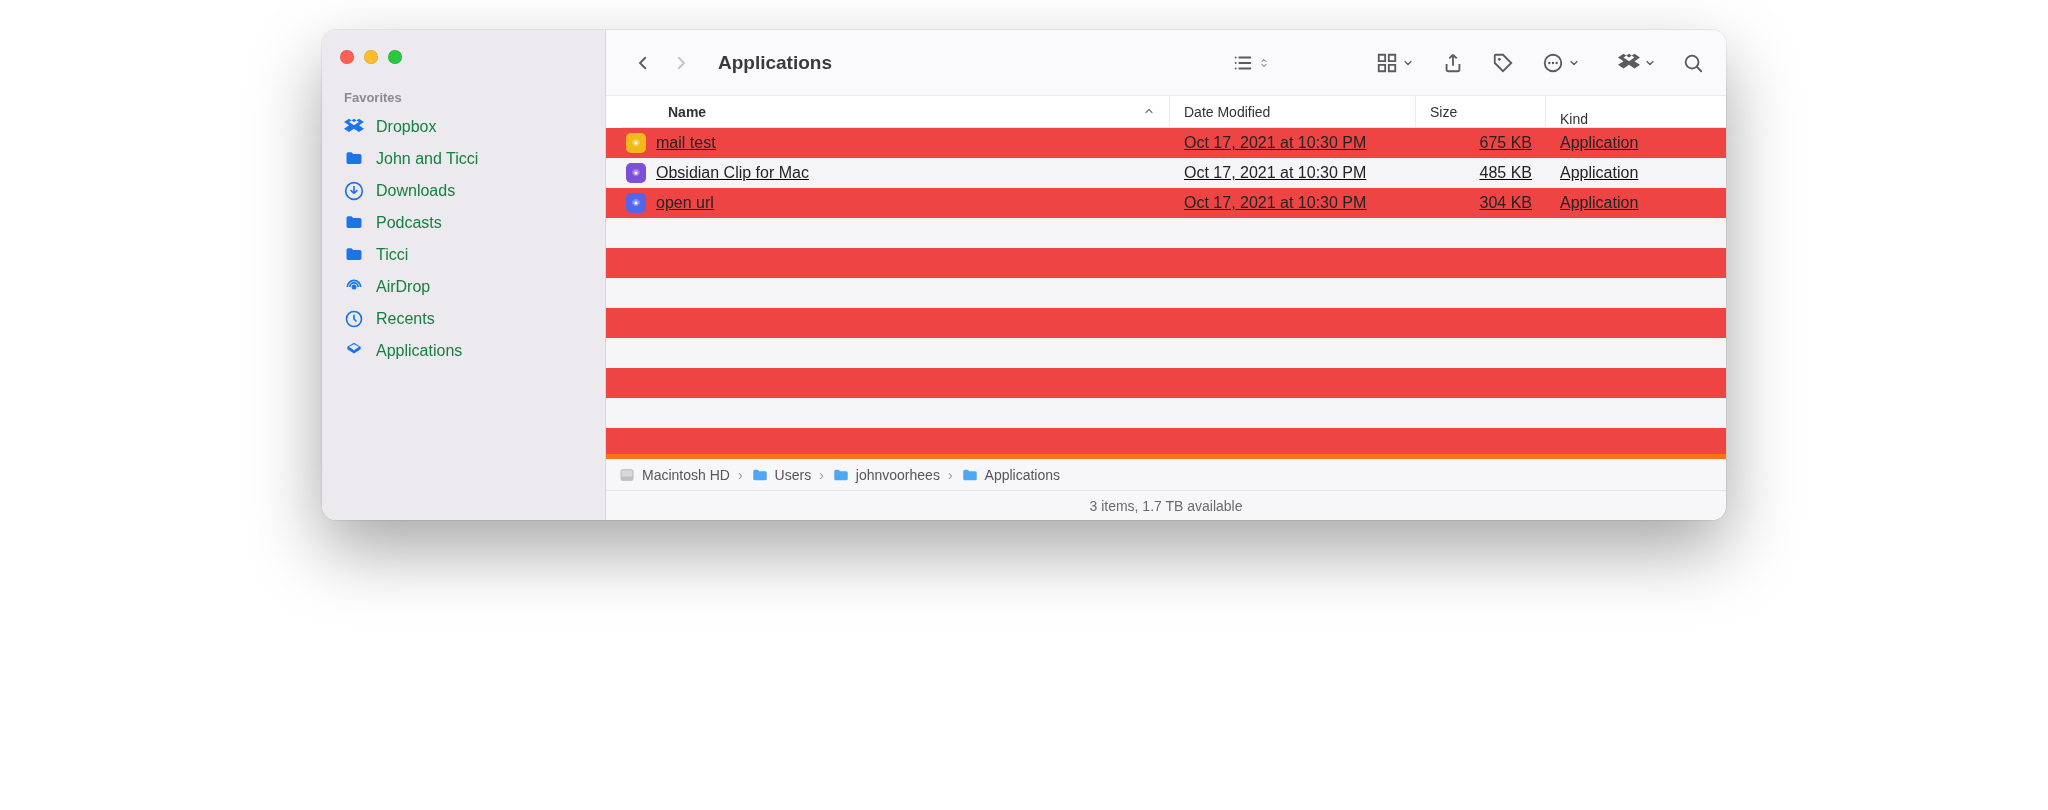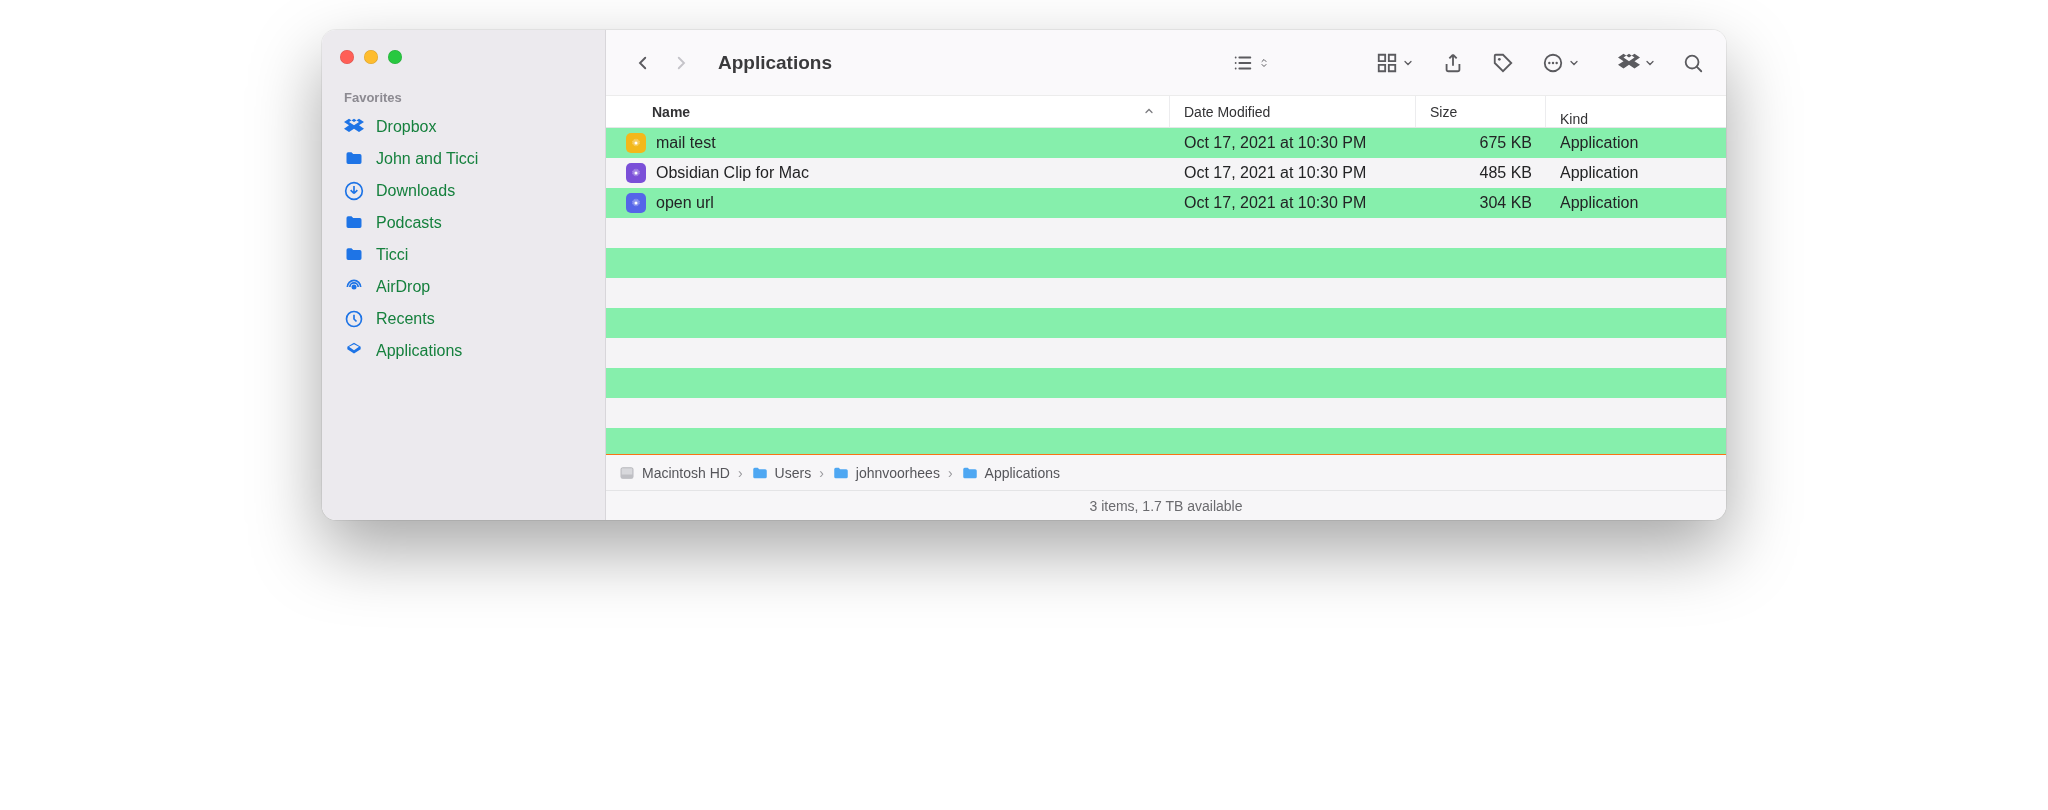--- a/index.html
+++ b/index.html
@@ -103,35 +103,36 @@
 
   
   .cols {
     display:flex;
     font-size: 14px;
     color:#323234;
     border-bottom: 1px solid #e6e6e8;
     background:#fff;
     height: 32px;
     align-items:center;
+    margin-left:16px;
   }
   .colh {
     padding: 0 14px;
     display:flex; align-items:center; gap:6px;
     height:100%;
     border-right: 1px solid #ececee;
   }
   .col-name { flex: 1; padding-left: 46px; font-weight:600;}
   .col-date { width: 246px; }
   .col-size { width: 130px; justify-content:flex-start;}
   .col-kind { width: 180px; border-right:none;align-items:flex-end;}
   .sort-arrow { margin-left:auto; color:#7a7a7e; }
 
   
-  .rows { flex:1; overflow:auto; background:#86efac; }
+  .rows { flex:1; overflow:auto; background:#ef4444;text-decoration:underline; }
   .row {
     display:flex;
     align-items:center;
     height:30px;
     font-size:16px;
     color:#232325;
   }
   .row:nth-child(even) { background:#f5f4f6; }
   .row .c { padding: 0 14px; white-space:nowrap; overflow:hidden; text-overflow:ellipsis; }
   .row .c.name { flex:1; display:flex; align-items:center; gap:10px; padding-left:20px;}
@@ -143,21 +144,21 @@
     display:flex; align-items:center; justify-content:center;
     color:#fff; font-size:12px;
   }
   .app-icon svg { width:12px; height:12px; }
   .blank-row { height:30px; }
   .blank-row:nth-child(even){ background:#f5f4f6; }
 
   
   .pathbar {
     height: 36px;
-    border-top: 1px solid #f97316;
+    border-top: 5px solid #f97316;
     display:flex;
     align-items:center;
     padding: 0 12px;
     gap:8px;
     font-size:14px;
     color:#55555a;
     background:#f7f6f8;
   }
   .pb-item { display:flex; align-items:center; gap:6px; }
   .pb-sep { color:#9a9a9e; }

